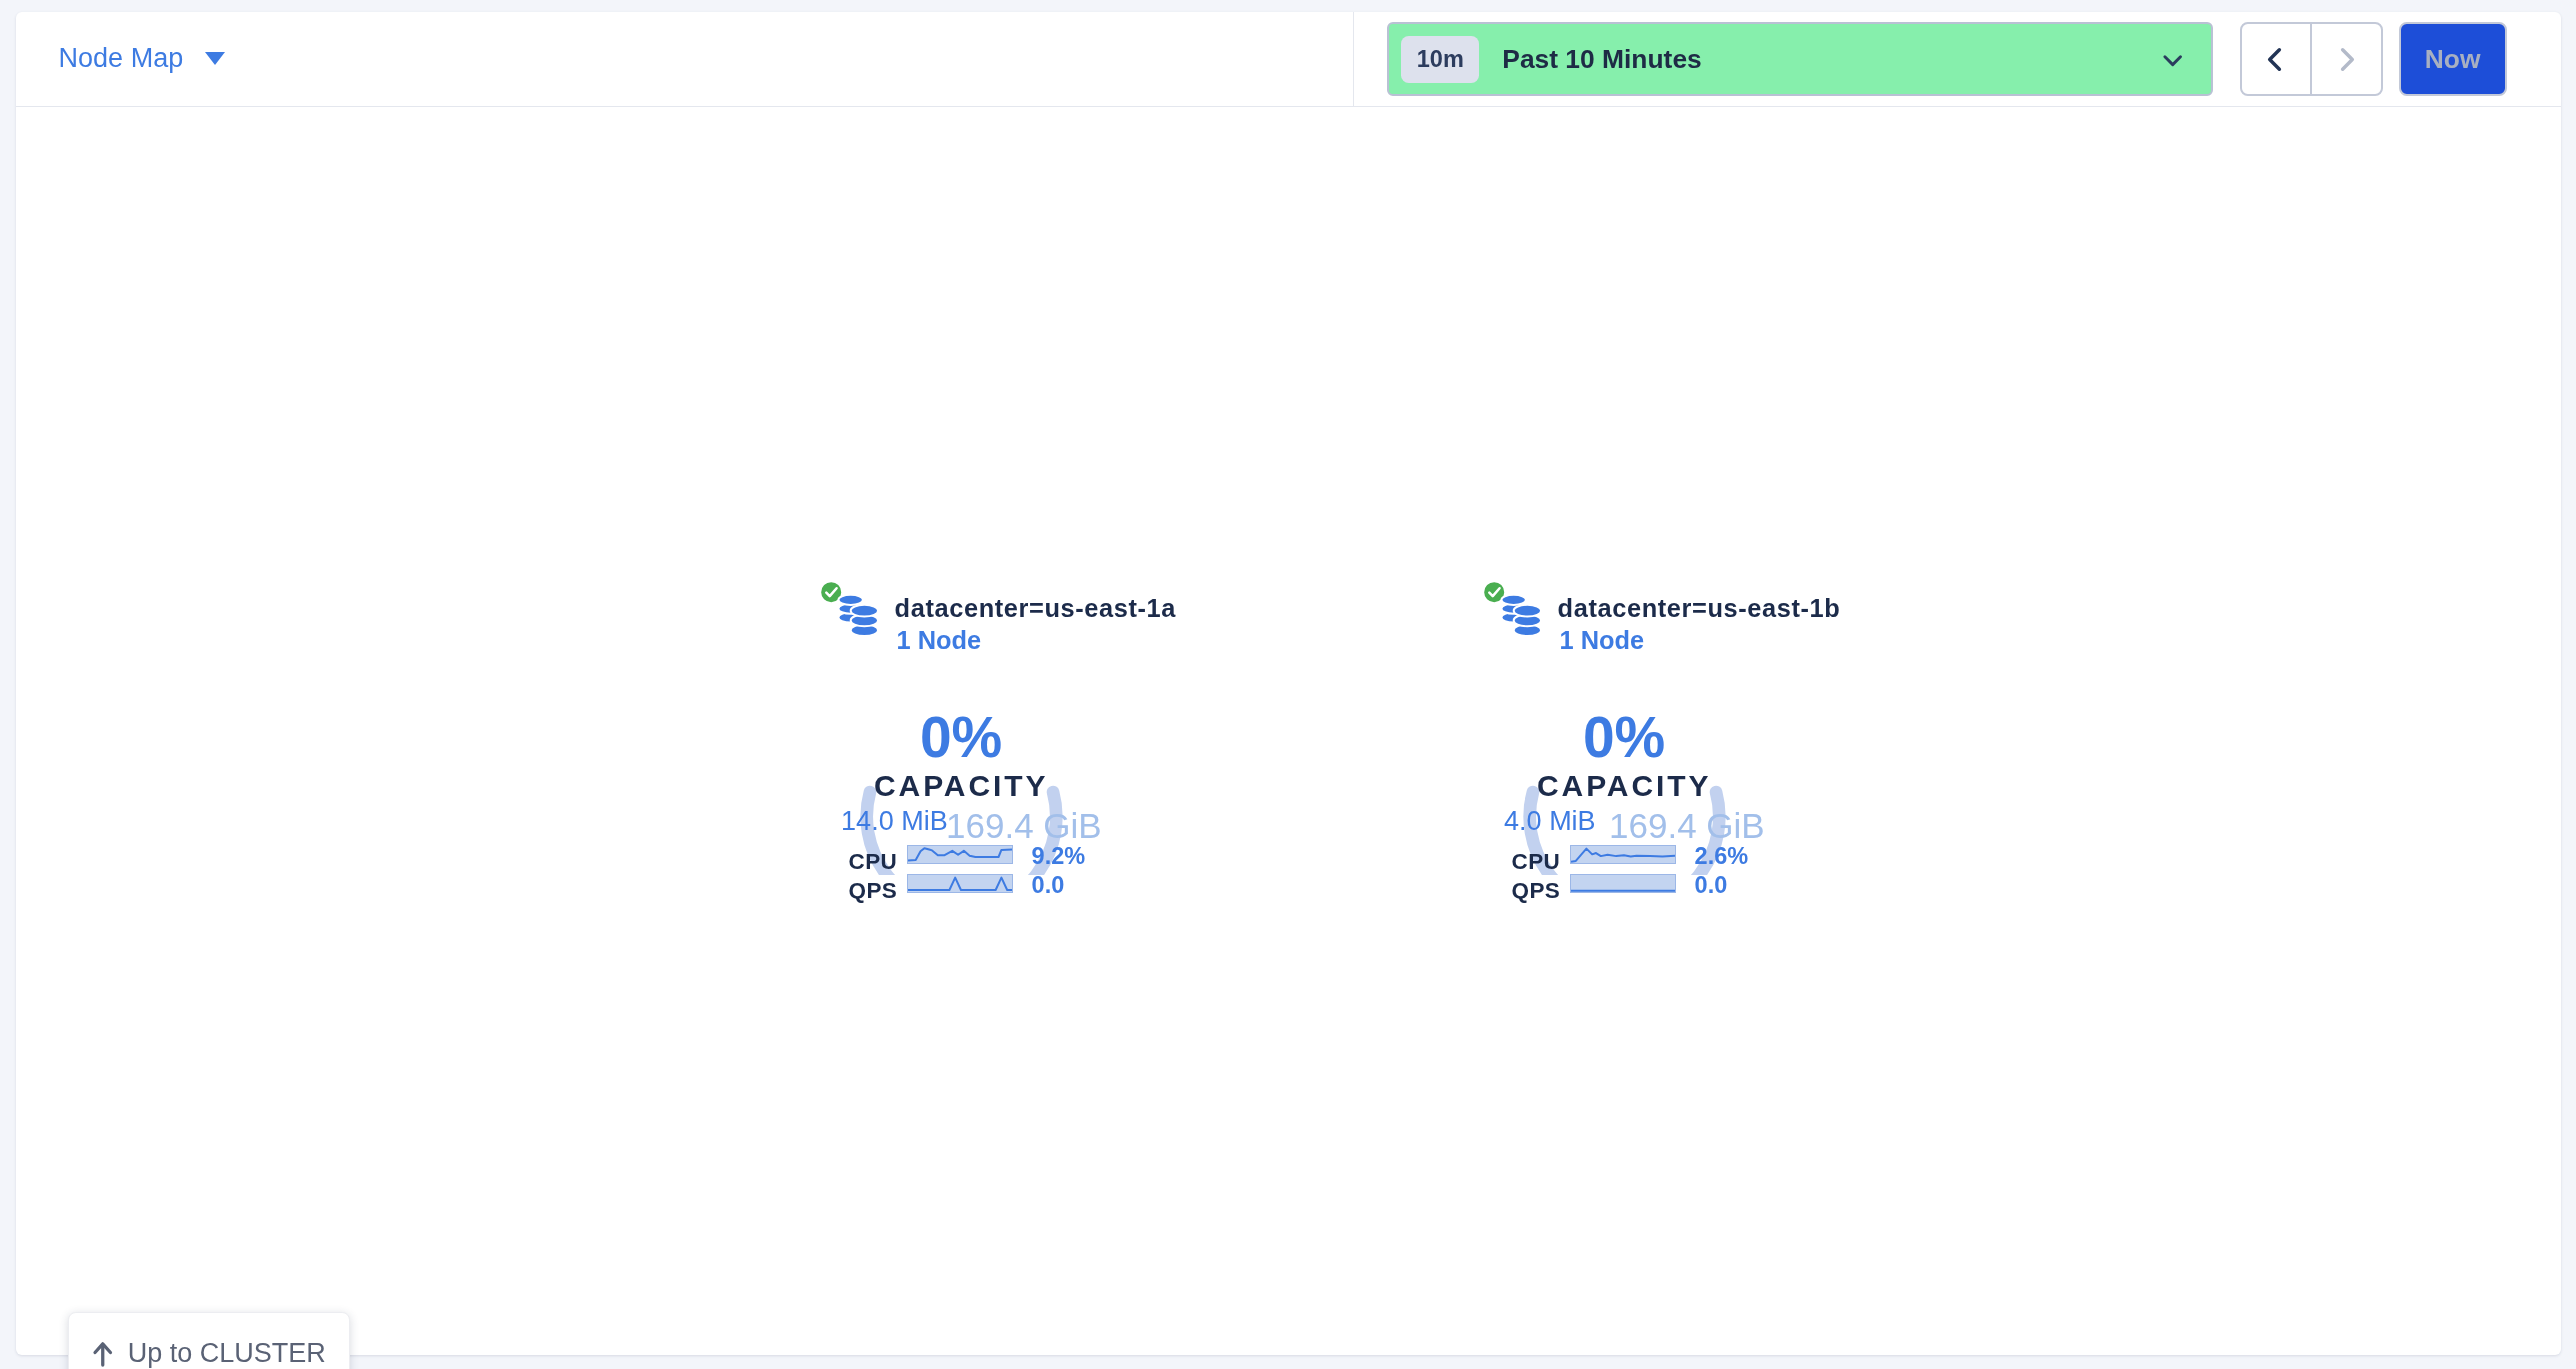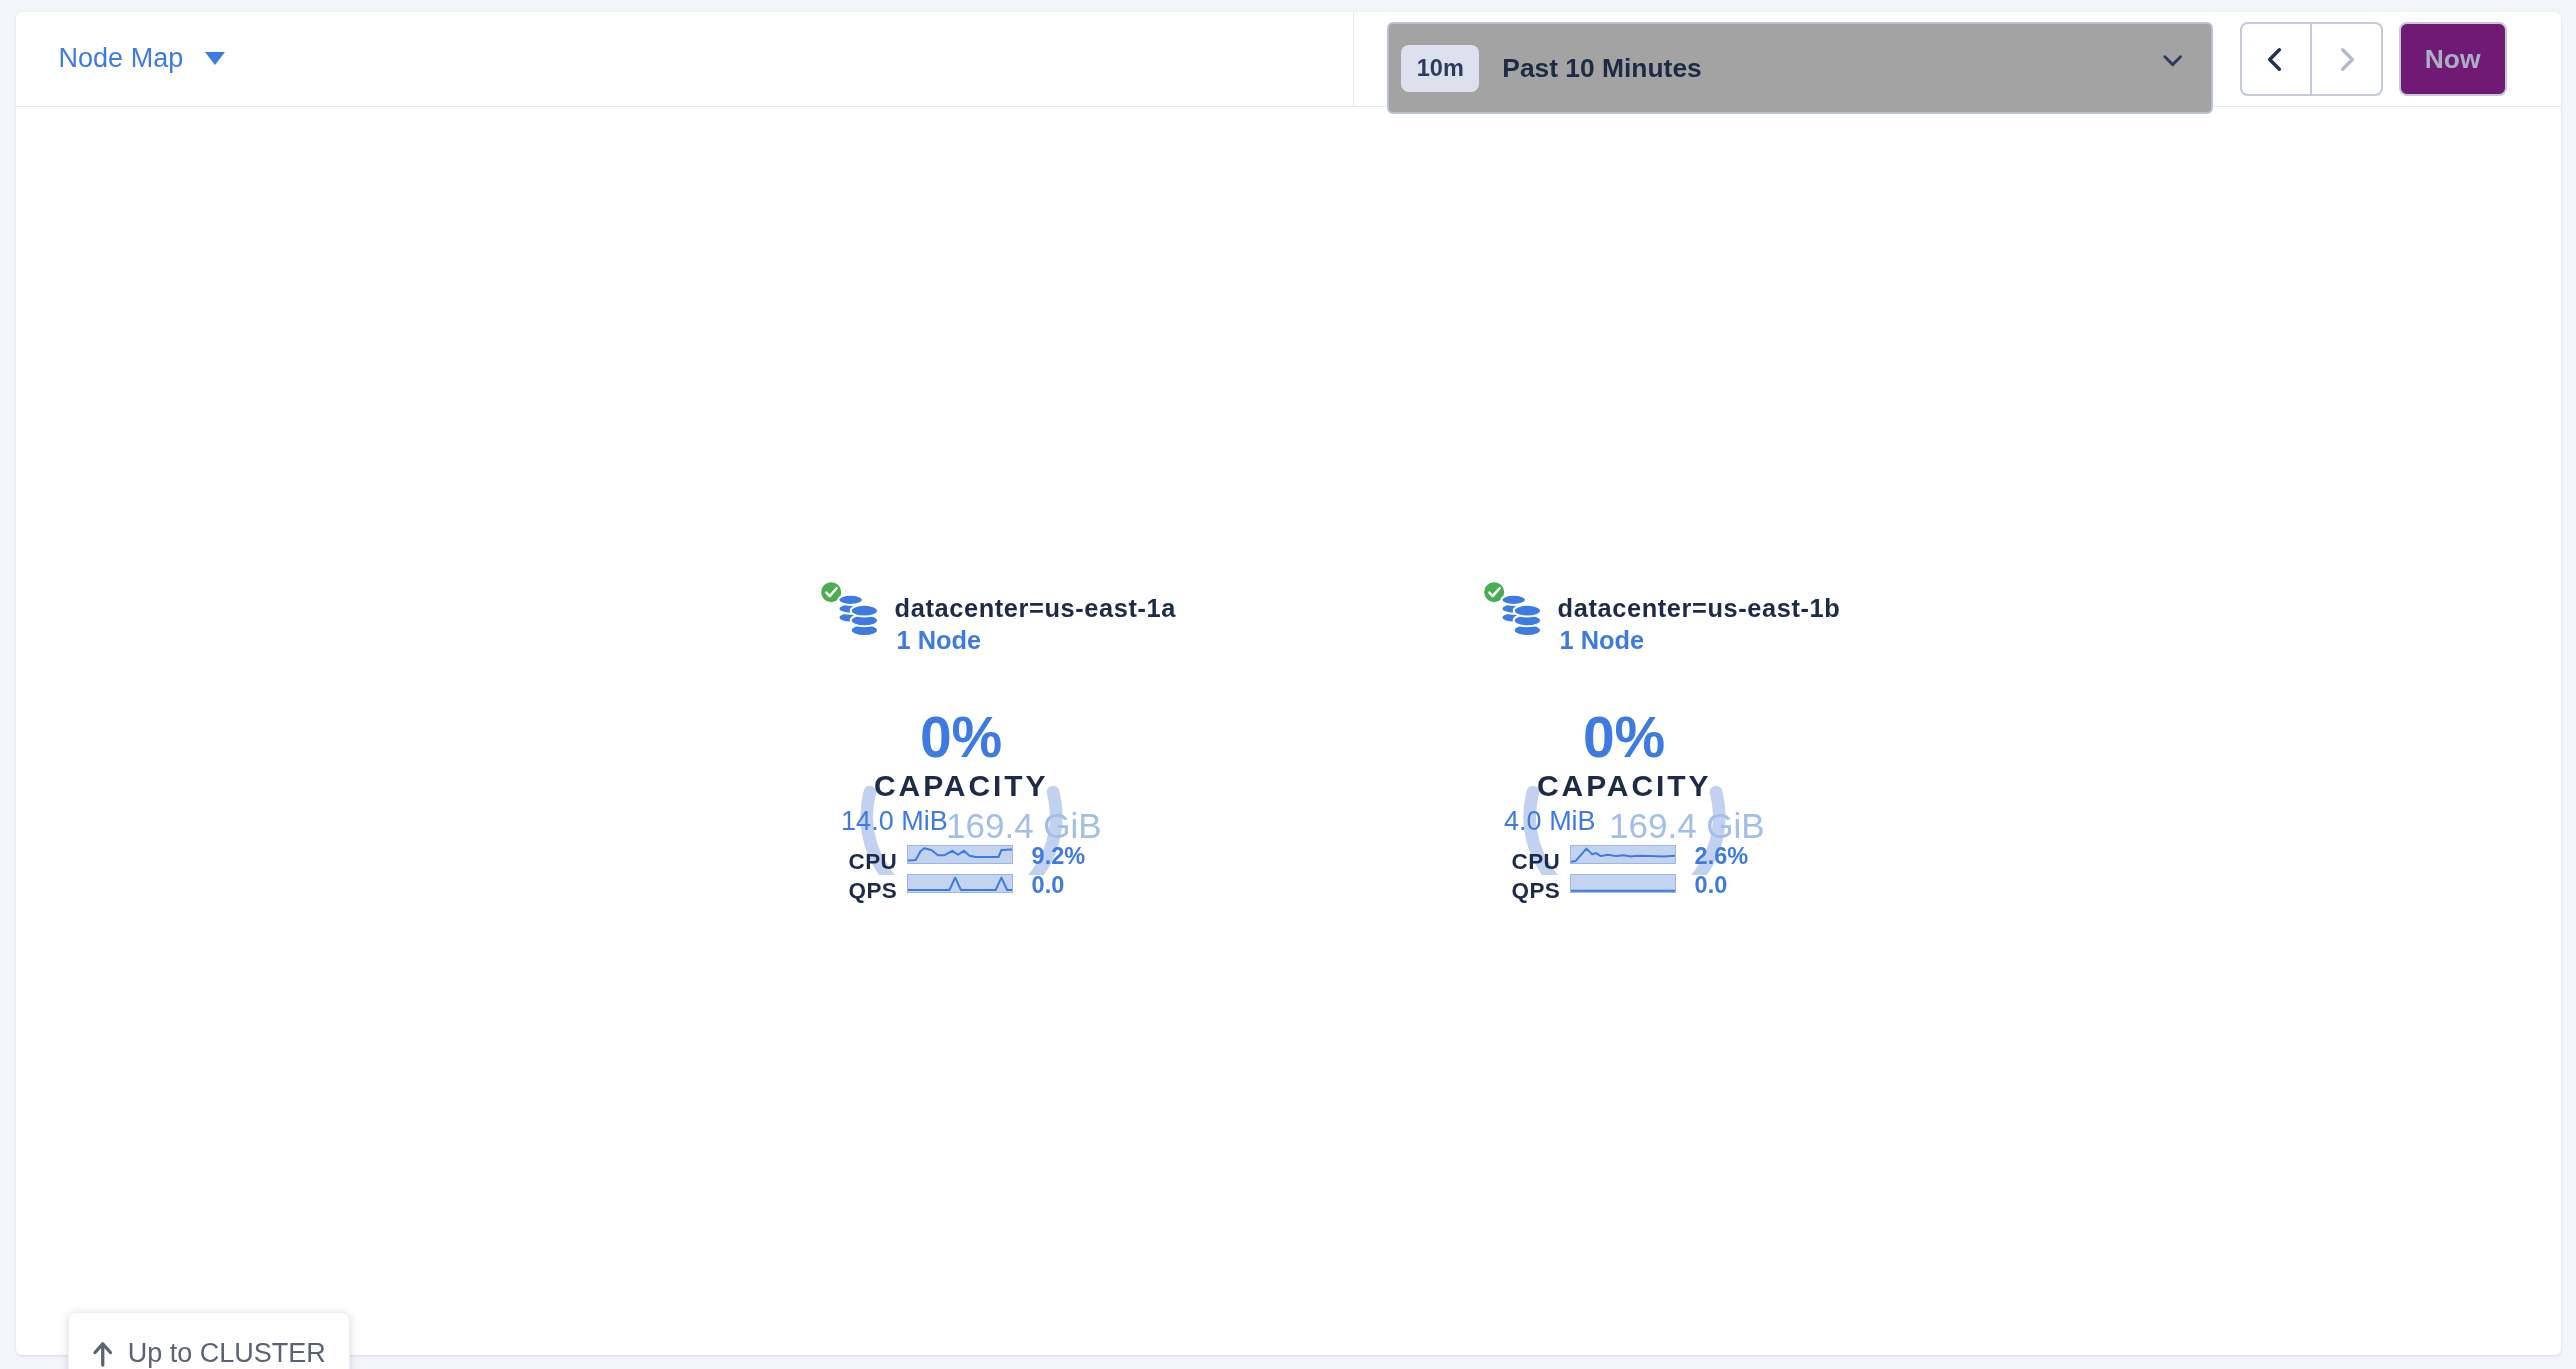--- a/index.html
+++ b/index.html
@@ -20,36 +20,36 @@
 
   .breadcrumb { position:absolute; left:619px; top:0; height:94px;
     display:flex; align-items:center; gap:16.6px; font-size:26.4px; white-space:nowrap; }
   .crumb-link { color:#3d7be2; cursor:pointer; }
   .crumb-sep  { color:#3d7be2; margin:0 2.9px; }
   .crumb-current { color:#474e5e; font-weight:700; letter-spacing:0.2px; }
 
   .header-divider { position:absolute; left:1337px; top:0; height:94px; width:1px;
     background:#e4e7ee; }
 
-  .time-dropdown { position:absolute; left:1371px; top:10.8px; width:826px; height:92px;
-    background:#a3a3a3; border:2px solid #b9c1d4; border-radius:5.9px;
+  .time-dropdown { position:absolute; left:1371px; top:10.8px; width:826px; height:74px;
+    background:#86efac; border:2px solid #b9c1d4; border-radius:5.9px;
     display:flex; align-items:center; cursor:pointer; }
   .time-badge { margin-left:12.7px; height:47px; width:78px; background:#dde1ed;
     border-radius:7.8px; display:flex; align-items:center; justify-content:center;
     font-size:23.5px; font-weight:700; color:#2c3c5e; }
   .time-label { margin-left:23px; font-size:26.4px; font-weight:700; color:#1e2b45; }
   .time-chevron { position:absolute; right:25.4px; top:23.5px; }
 
   .arrow-group { position:absolute; left:2224px; top:10.8px; width:143px; height:74px;
     border:2px solid #c3c9d8; border-radius:7.8px; display:flex; background:#fff; }
   .arrow-btn { flex:1; display:flex; align-items:center; justify-content:center;
     background:none; border:none; cursor:pointer; }
   .arrow-btn.prev { border-right:2px solid #c3c9d8; }
   .now-btn { position:absolute; left:2383px; top:10.8px; width:108px; height:74px;
-    background:#701a75; border:2px solid #c3c9d8; border-radius:7.8px;
+    background:#1d4ed8; border:2px solid #c3c9d8; border-radius:7.8px;
     font-family:"Liberation Sans", sans-serif;
     font-size:26.4px; font-weight:700; color:#a8b0c1; cursor:default; }
 
   
   .map-area { position:absolute; left:0; top:95px; width:100%; height:1248px; }
 
   .dc-card { position:absolute; top:470px; width:286px; height:325px; cursor:pointer; }
   .dc-card.a { left:804px; }
   .dc-card.b { left:1467px; }
 

